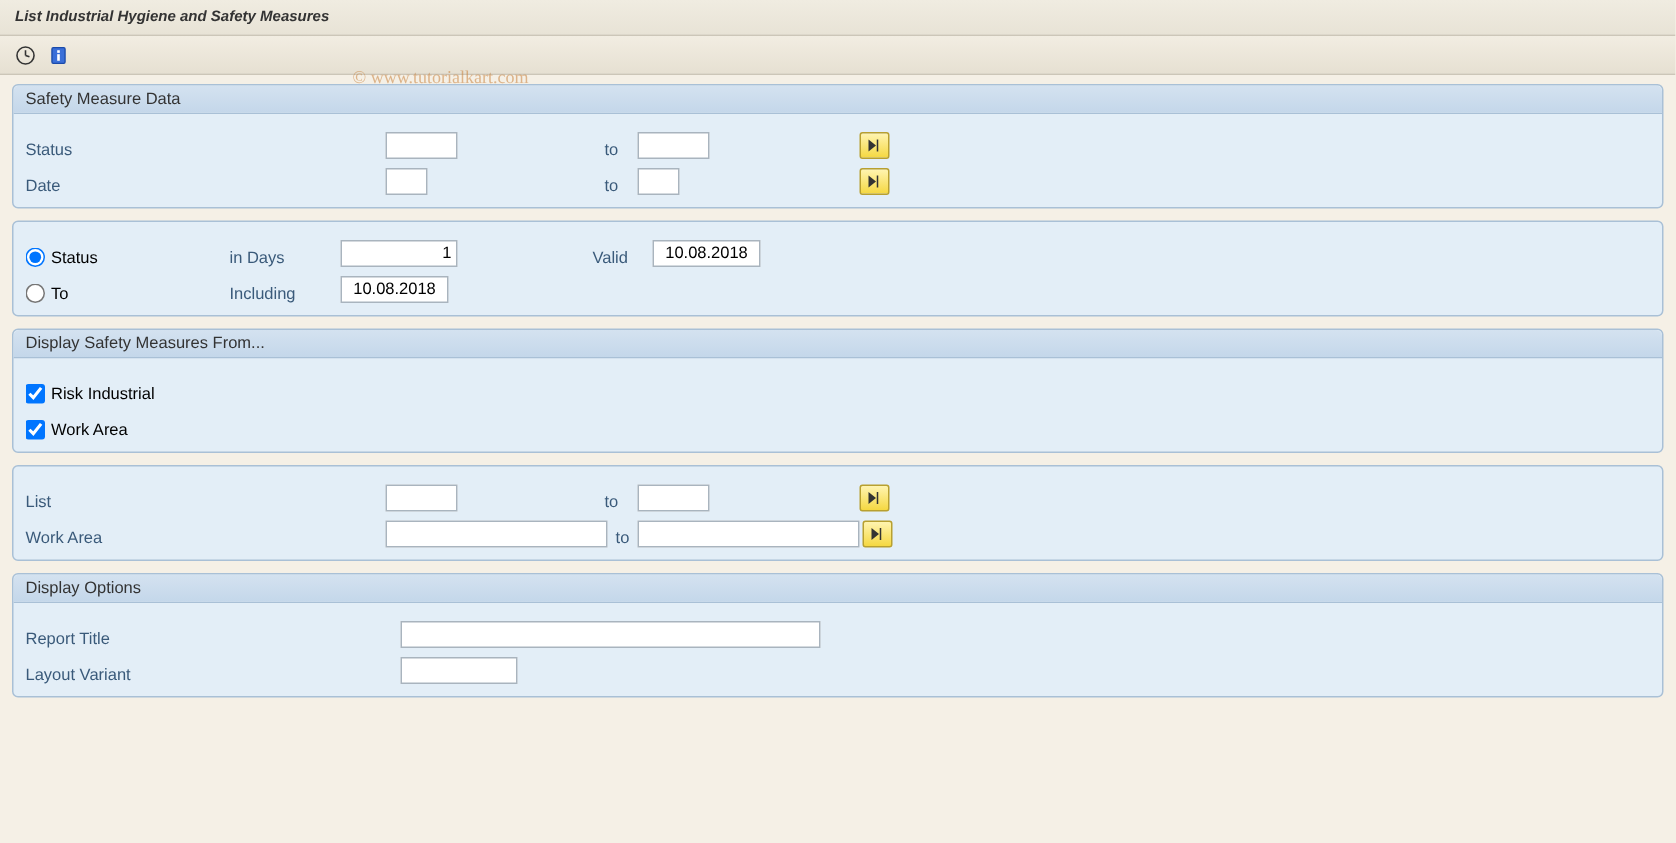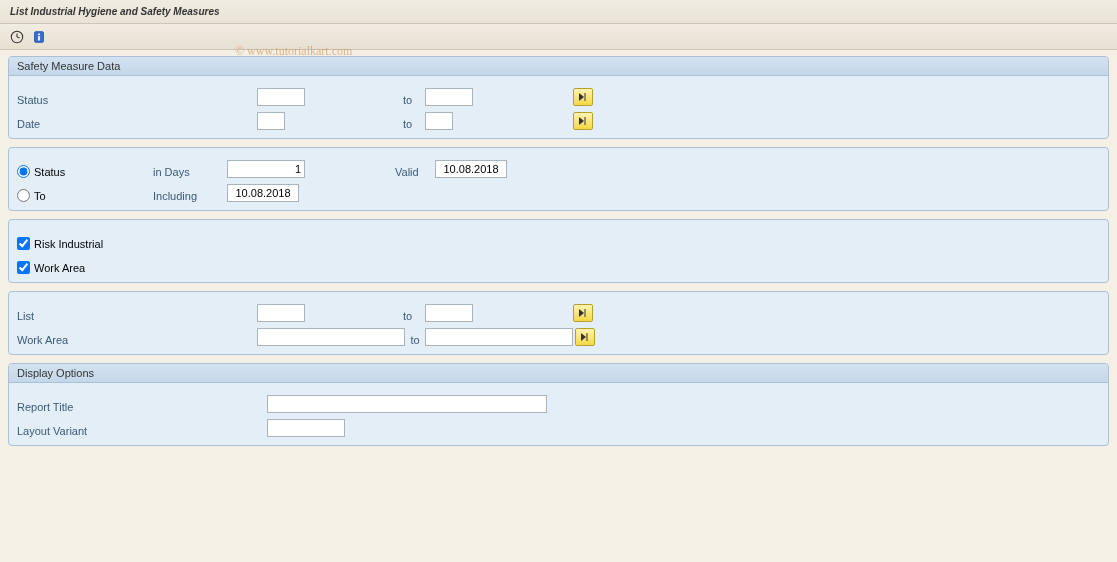--- a/index.html
+++ b/index.html
@@ -209,20 +209,21 @@
           <input type="radio" name="ped" style="">
           <span>To</span>
         </label>
         <span class="sub-label">Including</span>
         <input type="text" class="input-date" value="10.08.2018" style="">
       </div>
     </div>
   </div>
 
   <div class="groupbox">
+    <div class="groupbox-title">Display Safety Measures From...</div>
     <div class="groupbox-body">
       <div class="form-row">
         <label class="check-wrap">
           <input type="checkbox" checked="" style="">
           <span>Risk Industrial</span>
         </label>
       </div>
       <div class="form-row">
         <label class="check-wrap">
           <input type="checkbox" checked="" style="">

